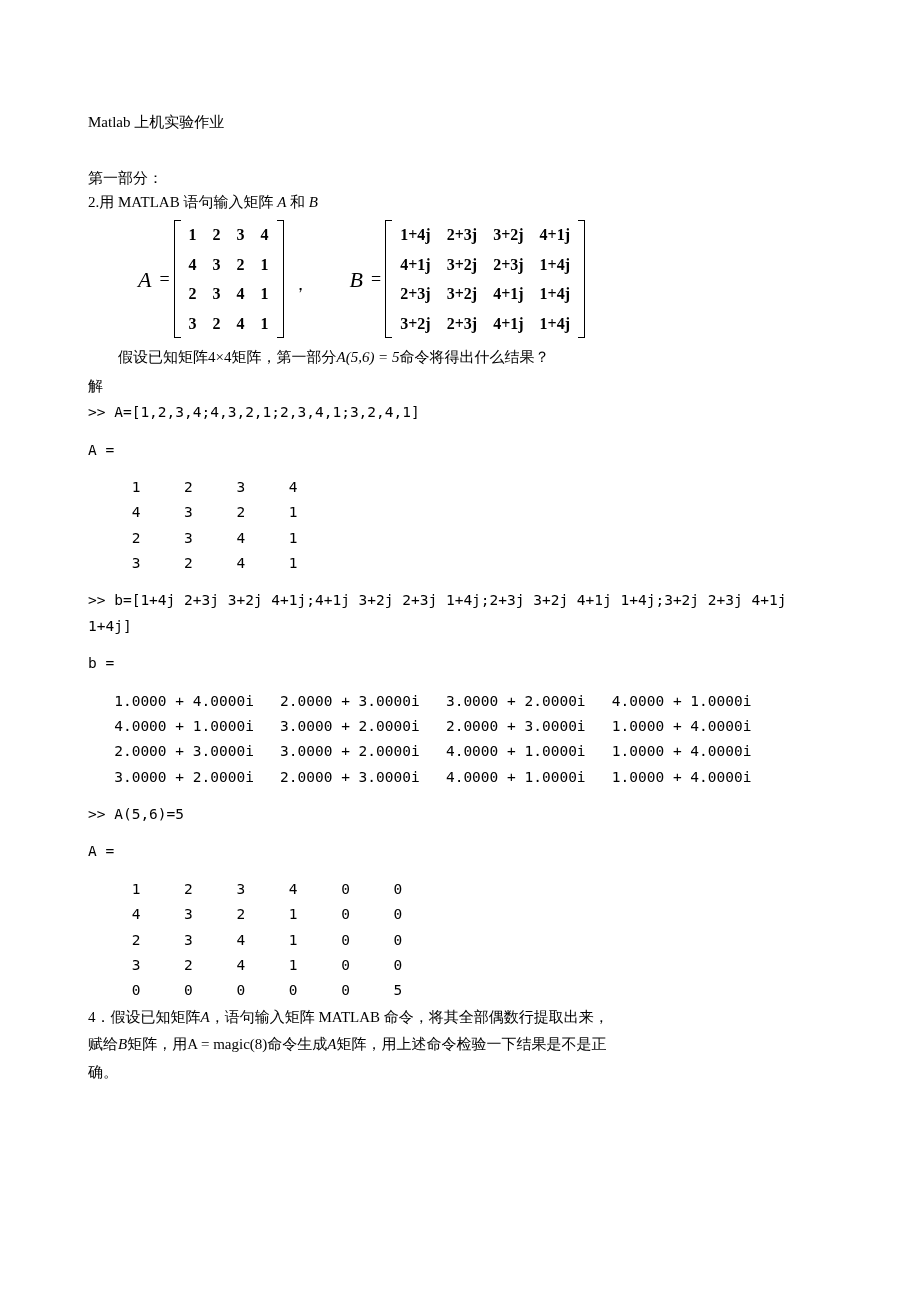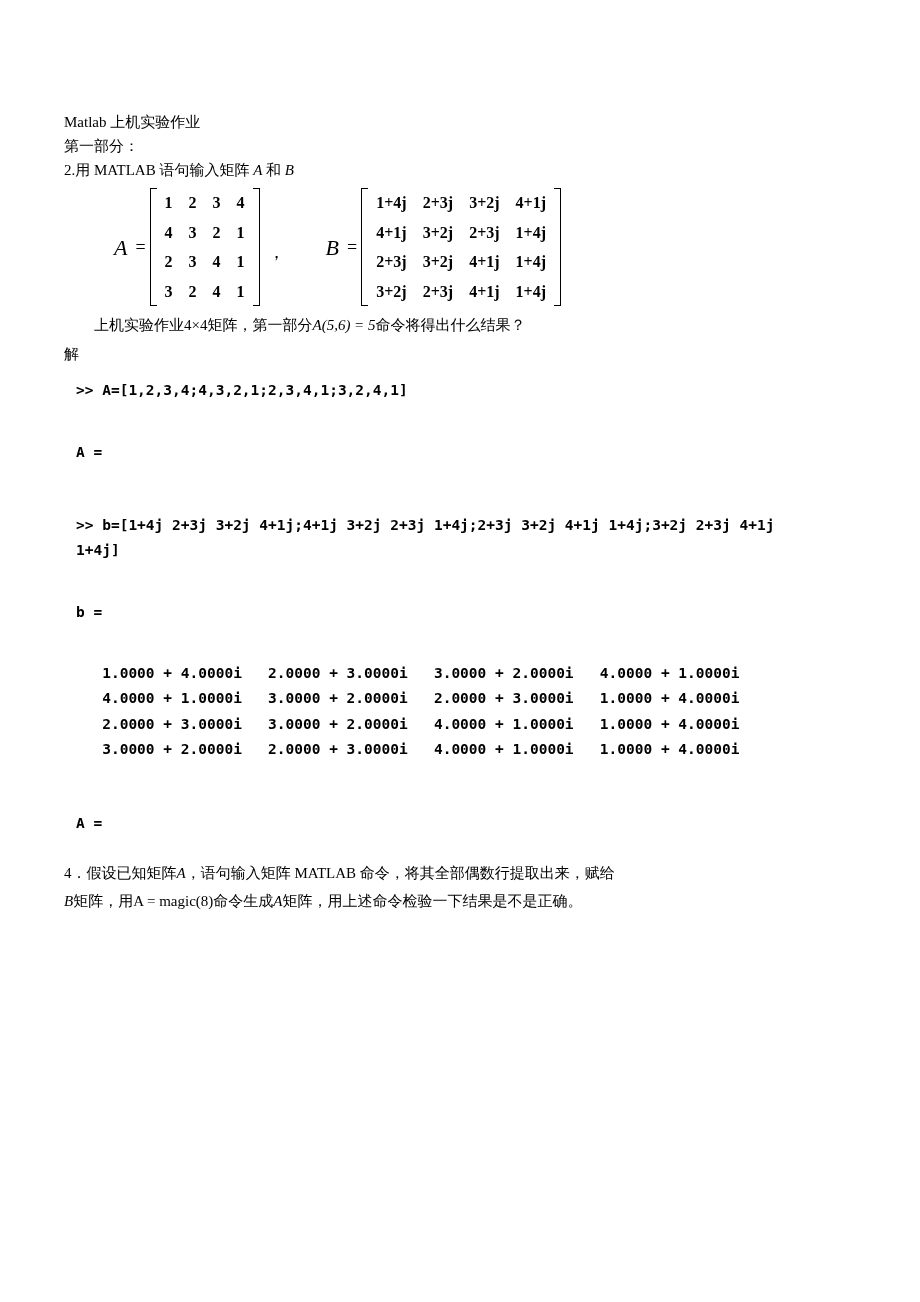--- a/index.html
+++ b/index.html
@@ -5,30 +5,31 @@
     body {
       margin: 0;
       padding: 0;
       background: #fff;
       font-size: 15px;
       color: #000;
     }
     .page {
       width: 743px;
       min-height: 1302px;
-      padding: 110px 120px 60px 64px;
+      padding: 110px 120px 60px 88px;
       box-sizing: border-box;
       font-family: "SimSun", "Songti SC", serif;
       line-height: 1.6;
     }
     .title-line {
       font-family: "Times New Roman", "SimSun", serif;
     }
     .section-line {
       font-family: "SimSun", serif;
+      margin-top: 32px;
     }
     .problem-line {
       font-family: "SimSun", serif;
     }
     .latin {
       font-family: "Times New Roman", serif;
     }
     .italic {
       font-style: italic;
     }
@@ -101,22 +102,21 @@
       margin: 6px 0;
     }
     .solve-label {
       margin: 2px 0;
     }
     .mono {
       font-family: "NSimSun", "SimSun", monospace;
       font-size: 14.5px;
       white-space: pre;
       line-height: 1.75;
-      margin: 12px;
-      font-weight: bold;
+      margin: 0;
     }
     .block-spacer {
       height: 12px;
     }
     .para {
       margin: 0;
       line-height: 1.85;
     }
   </style>
 </head>
@@ -198,40 +198,50 @@
               <span class="matrix-cell wide">4+1j</span>
               <span class="matrix-cell wide">1+4j</span>
             </div>
         </div>
         <div class="bracket right"></div>
       </div>
     </div>
   </div>
 
   <p class="para indent-text">
-    <span>上机实验作业</span><span class="latin">4×4</span><span>矩阵，第一部分</span><span class="latin italic">A(5,6) = 5</span><span>命令将得出什么结果？</span>
+    <span>假设已知矩阵</span><span class="latin">4×4</span><span>矩阵，第一部分</span><span class="latin italic">A(5,6) = 5</span><span>命令将得出什么结果？</span>
   </p>
 
   <div class="solve-label">解</div>
 
   <pre class="mono">&gt;&gt; A=[1,2,3,4;4,3,2,1;2,3,4,1;3,2,4,1]</pre>
   <div class="block-spacer"></div>
   <pre class="mono">A =</pre>
   <div class="block-spacer"></div>
+  <pre class="mono">     1     2     3     4
+     4     3     2     1
+     2     3     4     1
+     3     2     4     1</pre>
   <div class="block-spacer"></div>
   <pre class="mono">&gt;&gt; b=[1+4j 2+3j 3+2j 4+1j;4+1j 3+2j 2+3j 1+4j;2+3j 3+2j 4+1j 1+4j;3+2j 2+3j 4+1j 
 1+4j]</pre>
   <div class="block-spacer"></div>
   <pre class="mono">b =</pre>
   <div class="block-spacer"></div>
   <pre class="mono">   1.0000 + 4.0000i   2.0000 + 3.0000i   3.0000 + 2.0000i   4.0000 + 1.0000i
    4.0000 + 1.0000i   3.0000 + 2.0000i   2.0000 + 3.0000i   1.0000 + 4.0000i
    2.0000 + 3.0000i   3.0000 + 2.0000i   4.0000 + 1.0000i   1.0000 + 4.0000i
    3.0000 + 2.0000i   2.0000 + 3.0000i   4.0000 + 1.0000i   1.0000 + 4.0000i</pre>
   <div class="block-spacer"></div>
+  <pre class="mono">&gt;&gt; A(5,6)=5</pre>
   <div class="block-spacer"></div>
   <pre class="mono">A =</pre>
   <div class="block-spacer"></div>
+  <pre class="mono">     1     2     3     4     0     0
+     4     3     2     1     0     0
+     2     3     4     1     0     0
+     3     2     4     1     0     0
+     0     0     0     0     0     5</pre>
 
   <p class="para">
     <span>4．假设已知矩阵</span><span class="latin italic">A</span><span>，语句输入矩阵 MATLAB 命令，将其全部偶数行提取出来，赋给</span><span class="latin italic">B</span><span>矩阵，用</span><span class="latin">A = magic(8)</span><span>命令生成</span><span class="latin italic">A</span><span>矩阵，用上述命令检验一下结果是不是正确。</span>
   </p>
 </div>
 
 </body></html>

